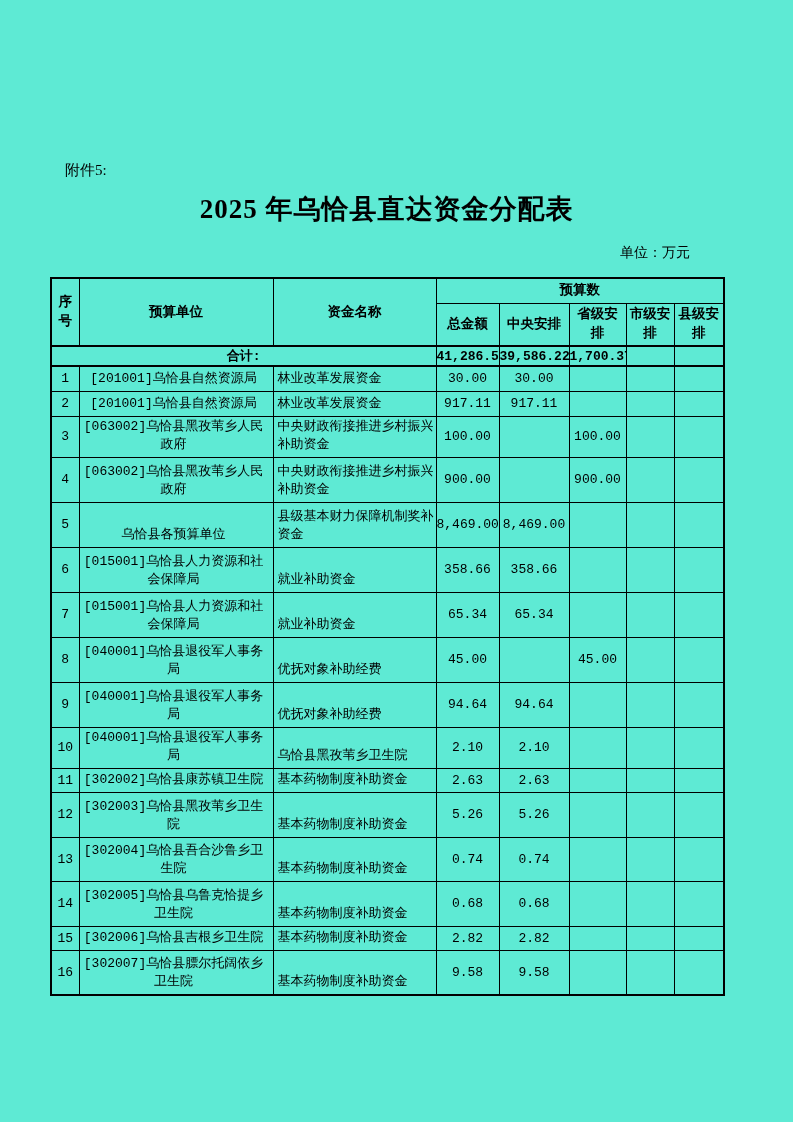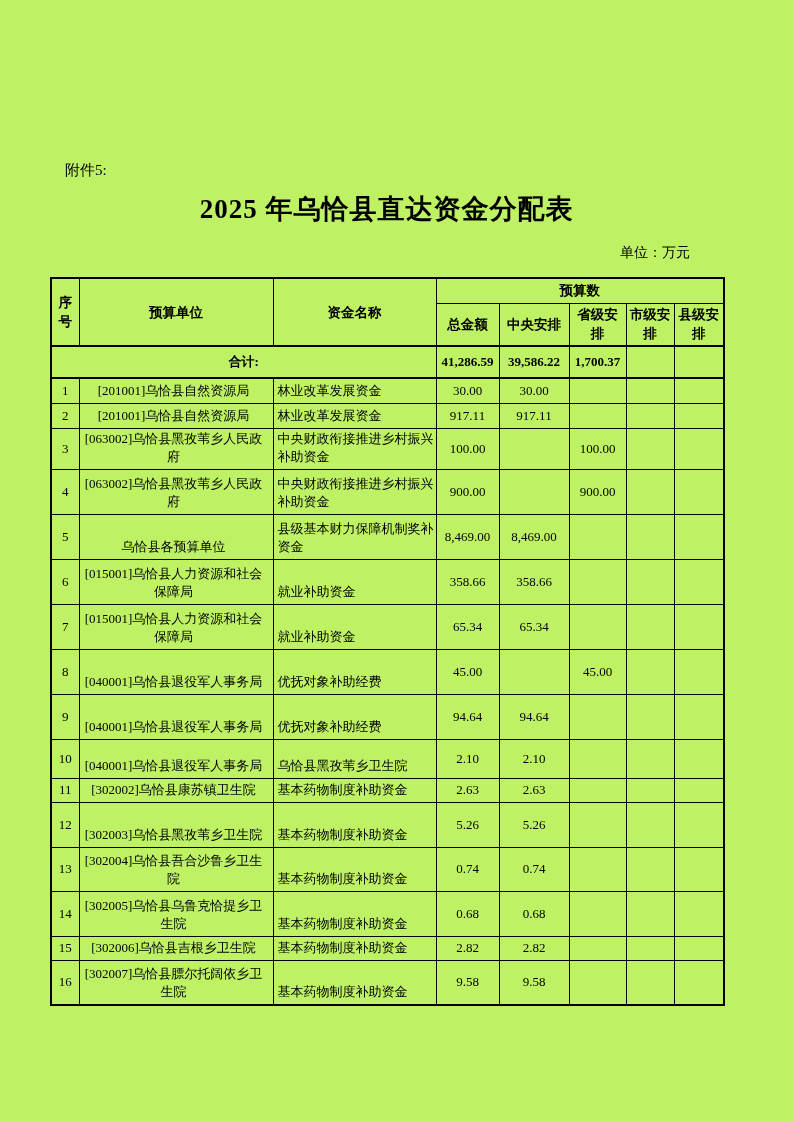--- a/index.html
+++ b/index.html
@@ -4,56 +4,57 @@
 <style>
   html, body { margin: 0; padding: 0; }
   body {
     width: 793px; height: 1122px;
     background: #ffffff;
     font-family: "Liberation Serif", serif;
     color: #000;
     position: relative;
     overflow: hidden;
   }
-  .page { position: absolute; inset: 0; background: #bef264; }
+  .page { position: absolute; inset: 0; background: #5eead4; }
 
   .attachment {
     position: absolute; left: 65px; top: 160px;
     font-size: 15px; line-height: 20px;
   }
   .title {
     position: absolute; left: 50px; top: 192px; width: 673px;
     text-align: center; font-size: 27px; font-weight: bold;
     letter-spacing: 1px; line-height: 34px; white-space: nowrap;
   }
   .unit-note {
     position: absolute; top: 244px; right: 103px;
     font-size: 14px; line-height: 18px;
   }
 
   table.alloc {
     position: absolute; left: 50px; top: 277px;
     width: 673px; table-layout: fixed;
     border-collapse: collapse;
     border: 2px solid #000;
+    font-family: Liberation Mono, monospace;
   }
   .alloc th, .alloc td {
     border: 1px solid #000;
     overflow: hidden;
     padding: 0;
   }
   .alloc th {
     font-weight: bold; font-size: 13.5px;
     text-align: center; vertical-align: middle;
     line-height: 19px; padding: 0 2px;
   }
   tr.hr1 { height: 25px; }
   tr.hr2 { height: 43px; }
 
-  tr.total-row { height: 32px; }
+  tr.total-row { height: 20px; }
   tr.total-row td {
     border-top: 2px solid #000;
     border-bottom: 2px solid #000;
     font-weight: bold; font-size: 13px;
     vertical-align: middle;
   }
   td.c-total-label { text-align: center; }
 
   td.c-idx {
     text-align: center; vertical-align: middle;

